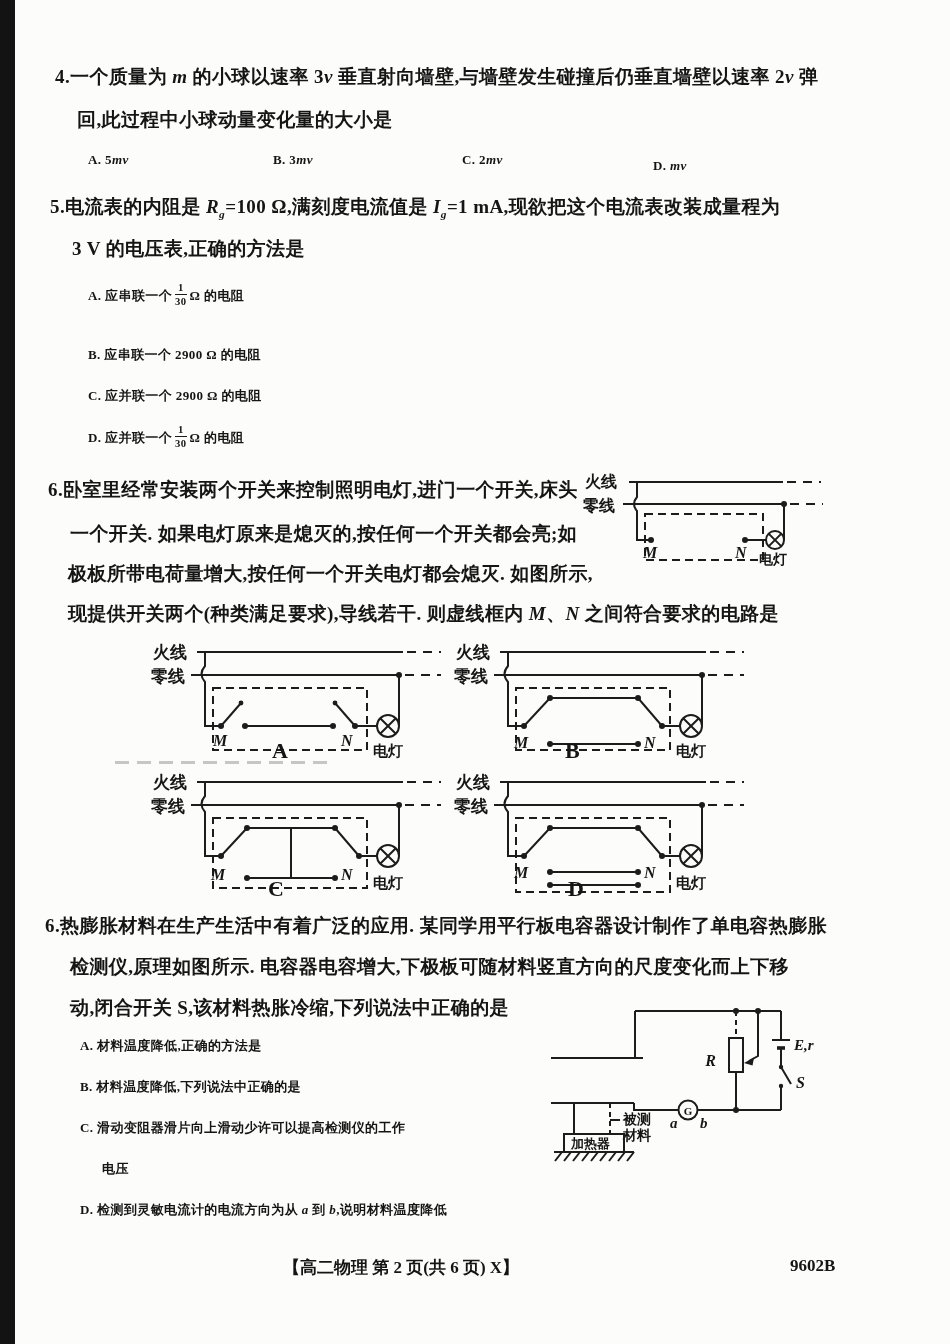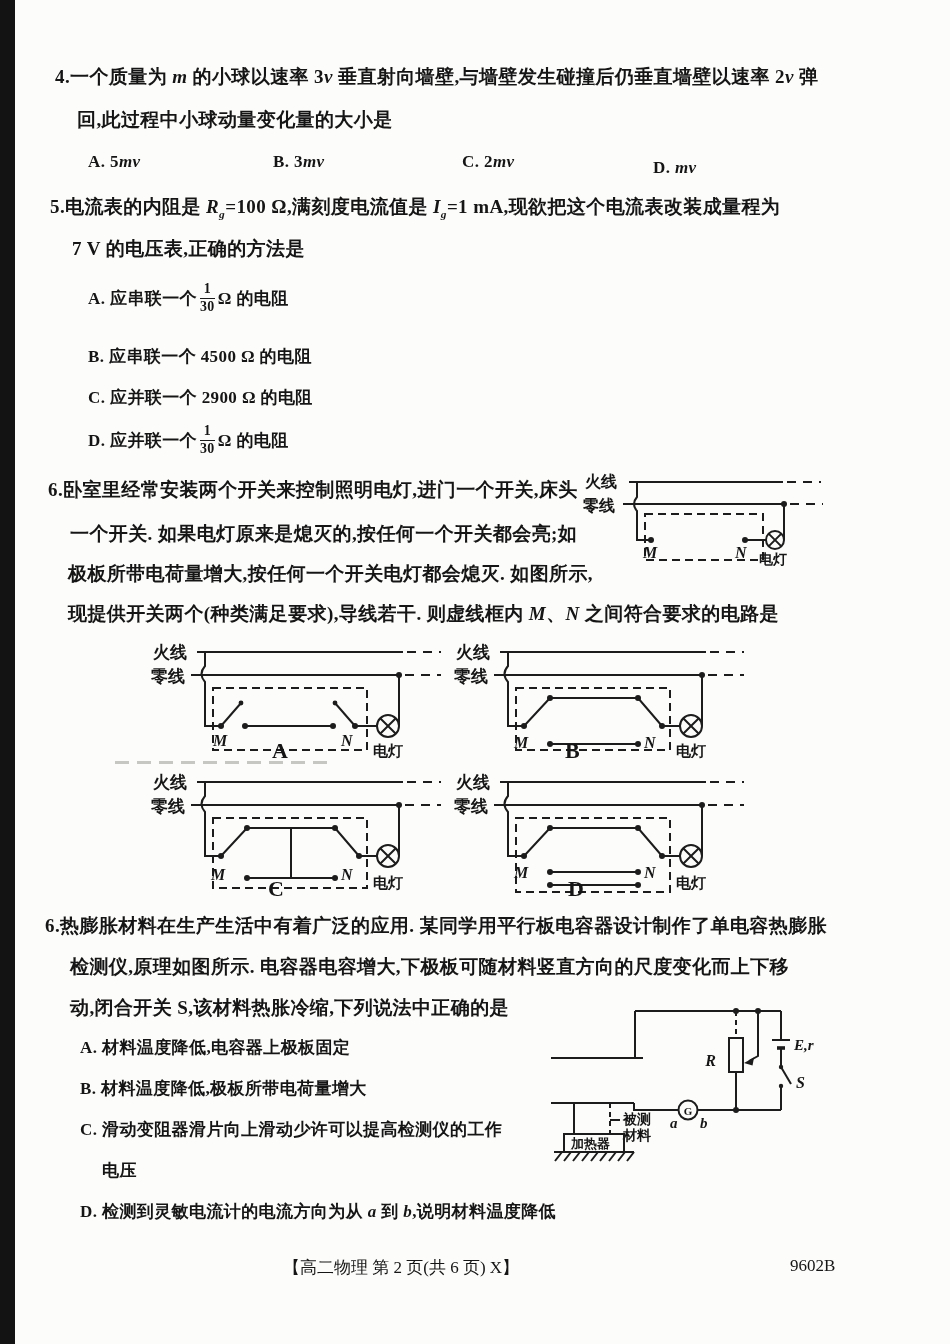--- a/index.html
+++ b/index.html
@@ -4,28 +4,28 @@
 <style>
   html,body{margin:0;padding:0}
   body{
     width:950px;height:1344px;position:relative;overflow:hidden;
     background:#fcfcfa;
     font-family:"Liberation Serif","DejaVu Serif",serif;
     color:#151515;
   }
   .binding-bar{position:absolute;left:0;top:0;width:15px;height:1344px;background:#131313}
   .t{position:absolute;font-size:19px;font-weight:700;letter-spacing:.4px;white-space:nowrap;line-height:1.2}
-  .opt{font-size:17px}
+  .opt{font-size:13px}
   .it{font-style:italic;font-weight:600}
   .sb{font-size:.6em;font-style:italic;vertical-align:-.4em;font-weight:600}
   .frac{display:inline-flex;flex-direction:column;text-align:center;vertical-align:middle;line-height:1.05;font-size:.82em;margin:0 3px;transform:translateY(-2px)}
   .frac .num{border-bottom:1.6px solid #1a1a1a;padding:0 2px 1px}
   .frac .den{padding-top:1px}
   .letter{position:absolute;font-size:22px;font-weight:700;letter-spacing:0}
-  .footer{position:absolute;font-size:17px;font-weight:400}
+  .footer{position:absolute;font-size:17px;font-weight:700}
   svg{position:absolute;overflow:visible}
   svg text{font-family:"Liberation Serif","DejaVu Serif",serif;font-weight:700;fill:#161616}
   .wire{stroke:#1c1c1c;stroke-width:2;fill:none}
   .thick{stroke-width:3.6}
   .dashseg{stroke-dasharray:9 7}
   .dashfine{stroke-dasharray:5 4}
   .dbox{fill:none;stroke:#1c1c1c;stroke-width:2;stroke-dasharray:8 5}
   .dot{fill:#1c1c1c;stroke:none}
   .itx{font-style:italic;font-weight:600}
   .smudge{position:absolute;height:3px;background:repeating-linear-gradient(90deg,#9a9a96 0 14px,transparent 14px 22px);opacity:.55}
@@ -37,26 +37,26 @@
 <div class="smudge" style="left:115px;top:761px;width:215px"></div>
 
 <div class="t" style="left:55px;top:66px">4.一个质量为 <span class="it">m</span> 的小球以速率 3<span class="it">v</span> 垂直射向墙壁,与墙壁发生碰撞后仍垂直墙壁以速率 2<span class="it">v</span> 弹</div>
 <div class="t" style="left:77px;top:109px">回,此过程中小球动量变化量的大小是</div>
 <div class="t opt" style="left:88px;top:152px">A. 5<span class="it">mv</span></div>
 <div class="t opt" style="left:273px;top:152px">B. 3<span class="it">mv</span></div>
 <div class="t opt" style="left:462px;top:152px">C. 2<span class="it">mv</span></div>
 <div class="t opt" style="left:653px;top:158px">D. <span class="it">mv</span></div>
 
 <div class="t" style="left:50px;top:196px">5.电流表的内阻是 <span class="it">R</span><span class="sb">g</span>=100 Ω,满刻度电流值是 <span class="it">I</span><span class="sb">g</span>=1 mA,现欲把这个电流表改装成量程为</div>
-<div class="t" style="left:72px;top:238px">7 V 的电压表,正确的方法是</div>
+<div class="t" style="left:72px;top:238px">3 V 的电压表,正确的方法是</div>
 <div class="t opt" style="left:88px;top:284px">A. 应串联一个<span class="frac">
       <span class="num">1</span>
       <span class="den">30</span>
     </span>Ω 的电阻</div>
-<div class="t opt" style="left:88px;top:347px">B. 应串联一个 4500 Ω 的电阻</div>
+<div class="t opt" style="left:88px;top:347px">B. 应串联一个 2900 Ω 的电阻</div>
 <div class="t opt" style="left:88px;top:388px">C. 应并联一个 2900 Ω 的电阻</div>
 <div class="t opt" style="left:88px;top:426px">D. 应并联一个<span class="frac">
       <span class="num">1</span>
       <span class="den">30</span>
     </span>Ω 的电阻</div>
 
 <div class="t" style="left:48px;top:479px">6.卧室里经常安装两个开关来控制照明电灯,进门一个开关,床头</div>
 <div class="t" style="left:70px;top:523px">一个开关. 如果电灯原来是熄灭的,按任何一个开关都会亮;如</div>
 <div class="t" style="left:68px;top:563px">极板所带电荷量增大,按任何一个开关电灯都会熄灭. 如图所示,</div>
 <div class="t" style="left:68px;top:603px">现提供开关两个(种类满足要求),导线若干. 则虚线框内 <span class="it">M</span>、<span class="it">N</span> 之间符合要求的电路是</div>
@@ -212,22 +212,22 @@
   </g>
   <path class="wire" d="M254,88 V37"></path>
   <circle class="dot" cx="254" cy="37" r="3"></circle>
   <text x="228" y="120" font-size="15">电灯</text>
 </svg>
 <div class="letter" style="left:568px;top:876px">D</div>
 
 <div class="t" style="left:45px;top:915px">6.热膨胀材料在生产生活中有着广泛的应用. 某同学用平行板电容器设计制作了单电容热膨胀</div>
 <div class="t" style="left:70px;top:956px">检测仪,原理如图所示. 电容器电容增大,下极板可随材料竖直方向的尺度变化而上下移</div>
 <div class="t" style="left:70px;top:997px">动,闭合开关 S,该材料热胀冷缩,下列说法中正确的是</div>
-<div class="t opt" style="left:80px;top:1038px">A. 材料温度降低,电容器上极板固定</div>
-<div class="t opt" style="left:80px;top:1079px">B. 材料温度降低,极板所带电荷量增大</div>
+<div class="t opt" style="left:80px;top:1038px">A. 材料温度降低,正确的方法是</div>
+<div class="t opt" style="left:80px;top:1079px">B. 材料温度降低,下列说法中正确的是</div>
 <div class="t opt" style="left:80px;top:1120px">C. 滑动变阻器滑片向上滑动少许可以提高检测仪的工作</div>
 <div class="t opt" style="left:102px;top:1161px">电压</div>
 <div class="t opt" style="left:80px;top:1202px">D. 检测到灵敏电流计的电流方向为从 <span class="it">a</span> 到 <span class="it">b</span>,说明材料温度降低</div>
 
 <svg style="left:548px;top:1000px" width="390" height="170" viewBox="0 0 390 170">
   <path class="wire" d="M87,11 H233"></path>
   <path class="wire" d="M87,11 V58"></path>
   <path class="wire" d="M3,58 H95"></path>
   <path class="wire" d="M3,103 H86"></path>
   <path class="wire" d="M86,103 V110 H130"></path>

